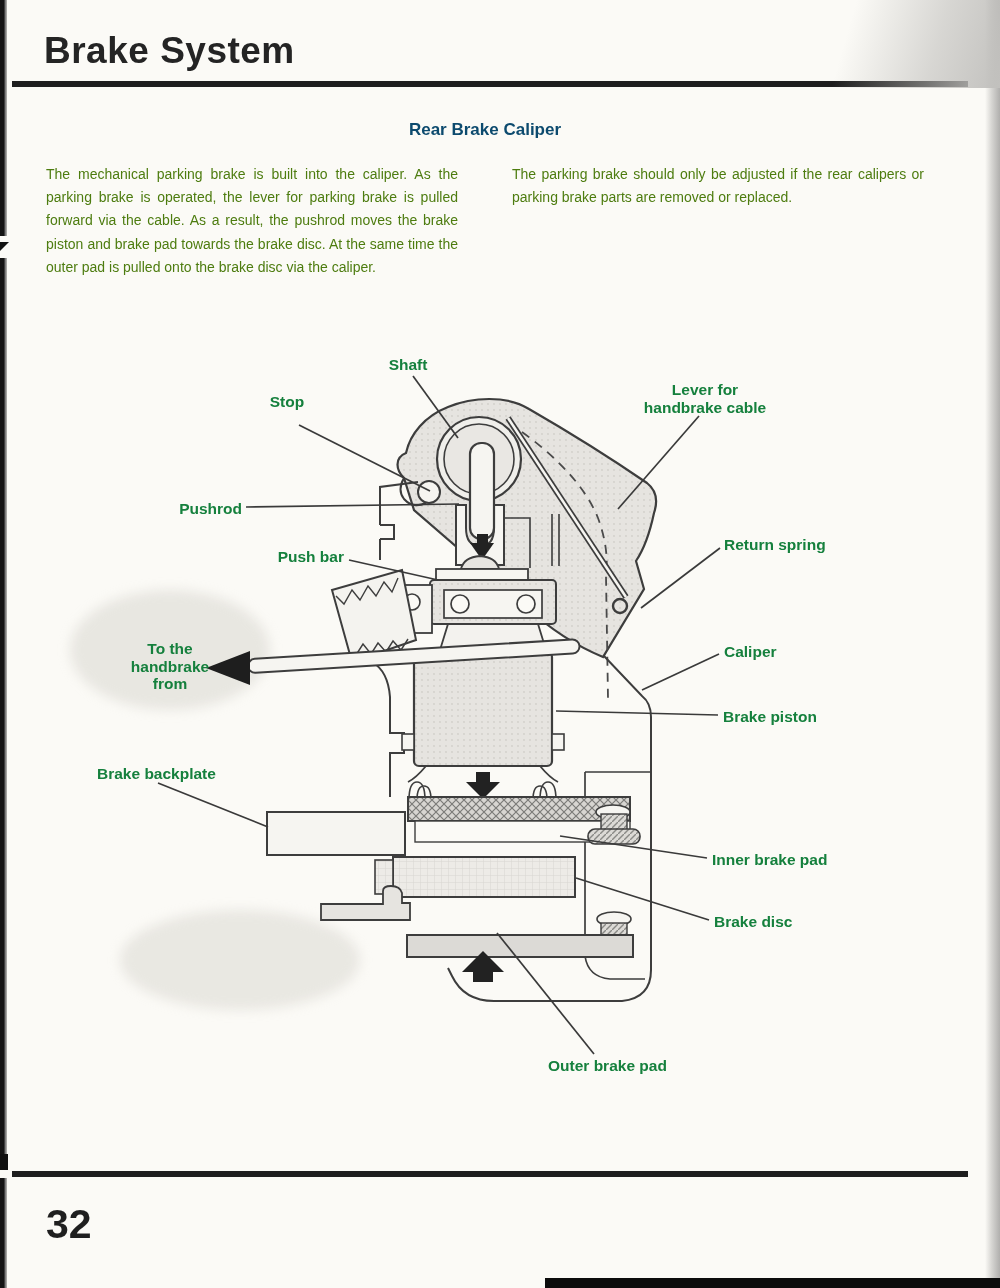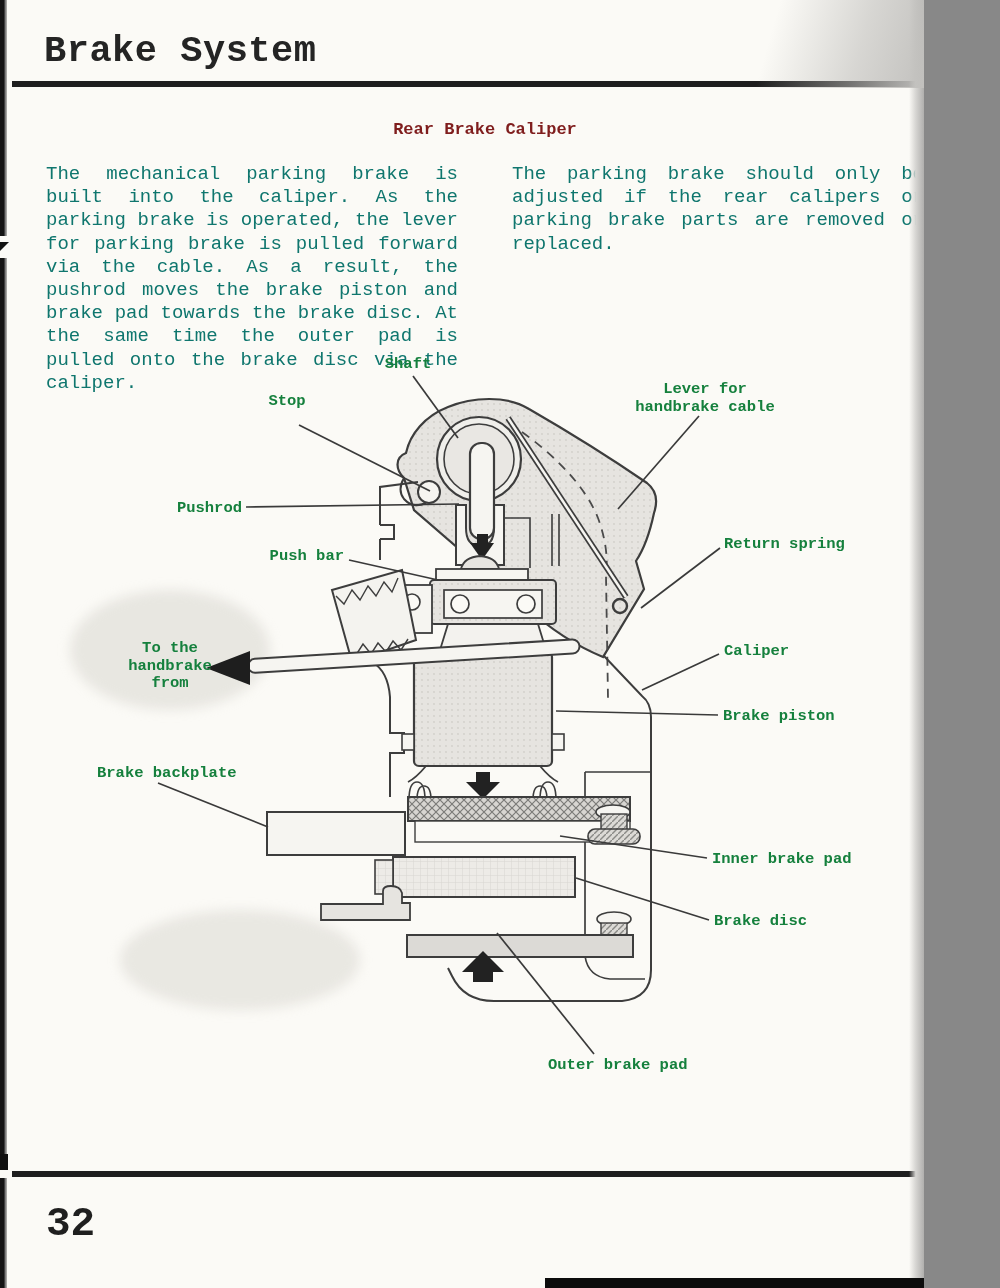--- a/index.html
+++ b/index.html
@@ -1,17 +1,17 @@
 <!DOCTYPE html>
 <html><head>
 <meta charset="utf-8">
 <style>
   html,body{margin:0;padding:0;background:#888;}
-  .page{position:relative;width:924px;height:1288px;background:#fbfaf6;overflow:hidden;
-        font-family:Liberation Mono, monospace;}
+  .page{position:relative;width:1000px;height:1288px;background:#fbfaf6;overflow:hidden;
+        font-family:Liberation Sans, sans-serif;}
   
   .edge-left{position:absolute;left:0;top:0;width:7px;height:100%;
     background:linear-gradient(to right,#141414 0 4px,#6a6a6a 5px,#b9b8b5);}
   .edge-notch{position:absolute;left:0;top:236px;width:9px;height:22px;background:#fbfaf6;}
   .edge-notch:after{content:"";position:absolute;left:0;top:6px;width:0;height:0;
     border-top:9px solid #111;border-right:9px solid transparent;}
   .edge-right{position:absolute;right:0;top:0;width:15px;height:100%;
     background:linear-gradient(to left,#b0afad,#d6d5d2 55%,rgba(214,213,210,0));}
   .corner-tr{position:absolute;right:0;top:0;width:350px;height:88px;
     background:linear-gradient(106deg,rgba(0,0,0,0) 55%,rgba(186,185,182,.55) 80%,#c2c1be);}
@@ -20,23 +20,23 @@
   .tick-bl:after{content:"";position:absolute;left:0;top:16px;width:8px;height:8px;background:#fbfaf6;}
   .smudge{position:absolute;border-radius:50%;filter:blur(6px);}
   .smudge.a{left:70px;top:590px;width:200px;height:120px;background:rgba(205,202,195,.4);}
   .smudge.b{left:120px;top:910px;width:240px;height:100px;background:rgba(205,202,195,.38);}
 
   .title{position:absolute;left:44px;top:30px;font-size:37px;font-weight:700;
          letter-spacing:.5px;color:#242424;}
   .rule-top{position:absolute;left:12px;top:81px;width:956px;height:6px;background:#1e1e1e;}
   .rule-bottom{position:absolute;left:12px;top:1171px;width:956px;height:6px;background:#1e1e1e;}
   .section-heading{position:absolute;left:0;top:120px;width:970px;text-align:center;
-         font-size:17px;font-weight:700;color:#7f1d1d;}
-  .col{position:absolute;top:163px;width:412px;font-size:19px;line-height:23.2px;
-       color:#0f766e;text-align:justify;}
+         font-size:17px;font-weight:700;color:#0c4a6e;}
+  .col{position:absolute;top:163px;width:412px;font-size:14px;line-height:23.2px;
+       color:#4d7c0f;text-align:justify;}
   .col p{margin:0;}
   .col p + p{margin-top:8px;}
   .col.left{left:46px;}
   .col.right{left:512px;}
   .pagenum{position:absolute;left:46px;top:1186px;font-size:41px;font-weight:700;color:#1f1f1f;margin-top:15px;}
 
   svg.diagram{position:absolute;left:0;top:0;}
   .dlabel{position:absolute;font-size:15.5px;font-weight:700;color:#15803d;
           line-height:17.5px;white-space:nowrap;}
   .dlabel.center{transform:translateX(-50%);text-align:center;}

